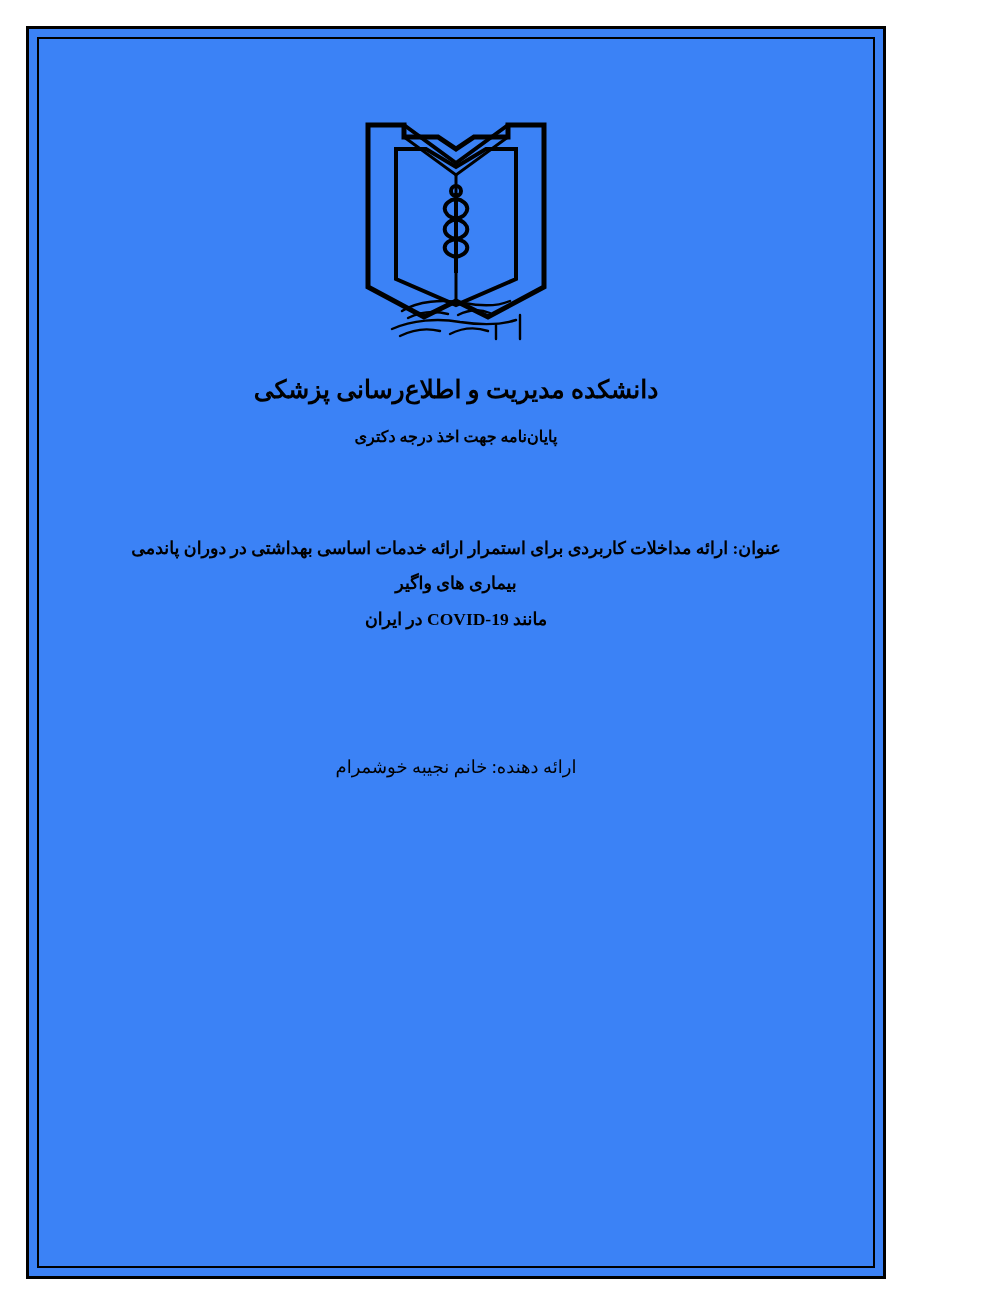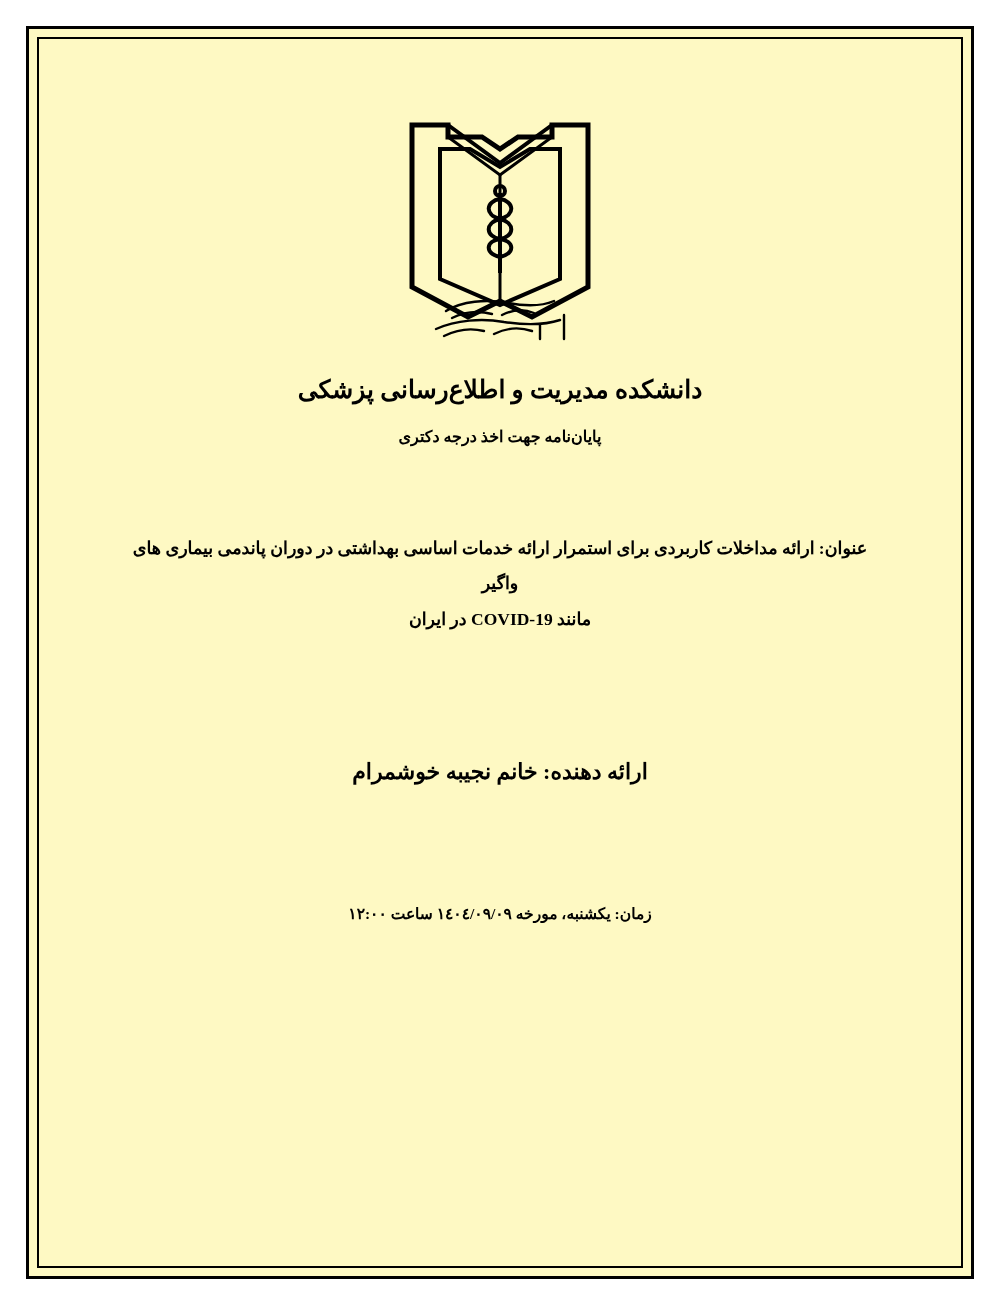--- a/index.html
+++ b/index.html
@@ -13,25 +13,25 @@
     font-family: "Liberation Serif", "DejaVu Serif", serif;
     color: #000000;
     overflow: hidden;
   }
 
   
   .page {
     position: absolute;
     left: 26px;
     top: 26px;
-    width: 948px;
+    width: 860px;
     height: 1253px;
     box-sizing: border-box;
     border: 3px solid #000;
-    background: #fef9c3;
+    background: #3b82f6;
   }
   .page-inner {
     position: absolute;
     left: 8px;
     top: 8px;
     right: 8px;
     bottom: 8px;
     border: 2px solid #000;
     box-sizing: border-box;
   }
@@ -86,22 +86,22 @@
   }
   .latin {
     font-family: "Liberation Serif", "DejaVu Serif", serif;
     direction: ltr;
     unicode-bidi: embed;
     font-weight: bold;
   }
 
   .people-block {
     margin-top: 108px;
-    font-size: 22px;
-    font-weight: bold;
+    font-size: 18px;
+    font-weight: normal;
     line-height: 2.35;
   }
   .people-line {
     display: block;
   }
 
   .meta-block {
     margin-top: 96px;
     font-size: 15.5px;
     font-weight: bold;
@@ -159,18 +159,17 @@
           <span class="latin">COVID-19</span>
           <span>در ایران</span>
         </span>
       </div>
 
       <div class="people-block">
         <span class="people-line">ارائه دهنده: خانم نجیبه خوشمرام</span>
       </div>
 
       <div class="meta-block">
-        <span class="meta-line">زمان: یکشنبه، مورخه ۱٤۰٤/۰۹/۰۹ ساعت ۱۲:۰۰</span>
       </div>
 
     </div>
   </div>
 </div>
 
 </body></html>

